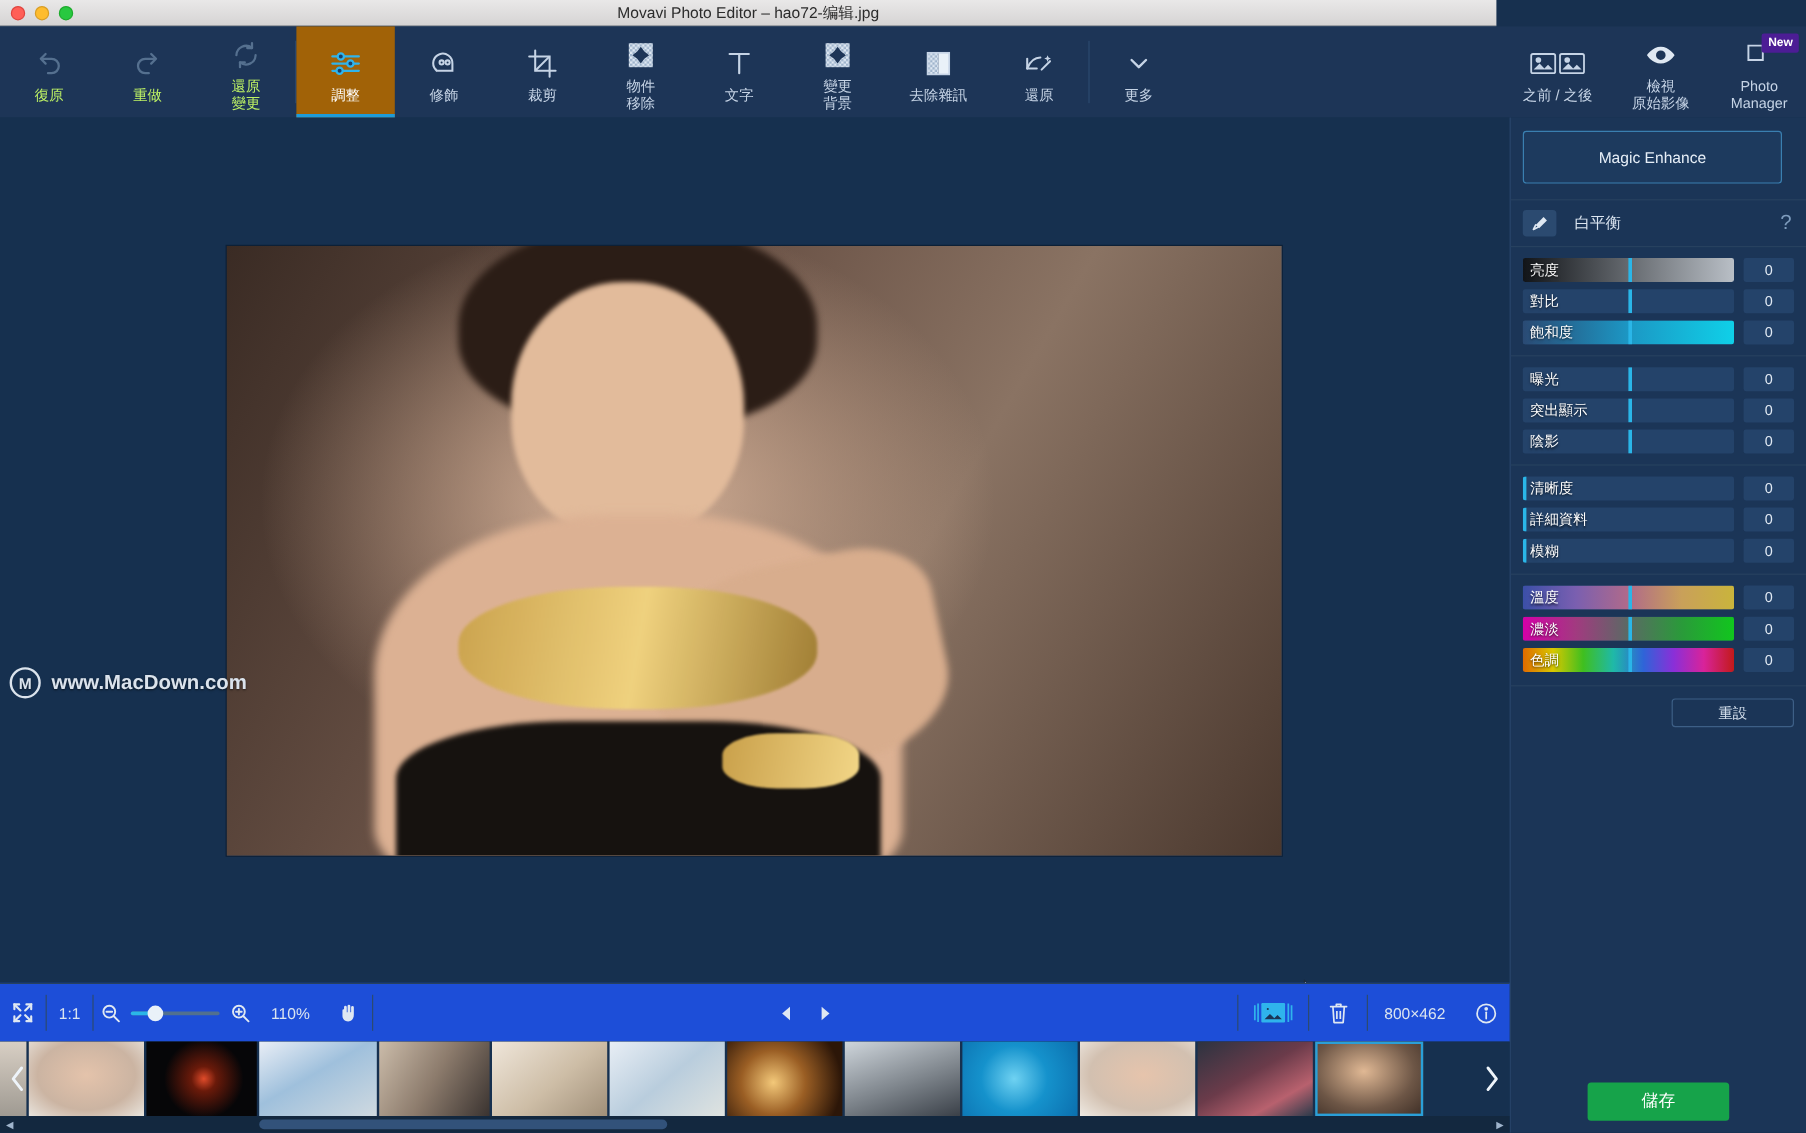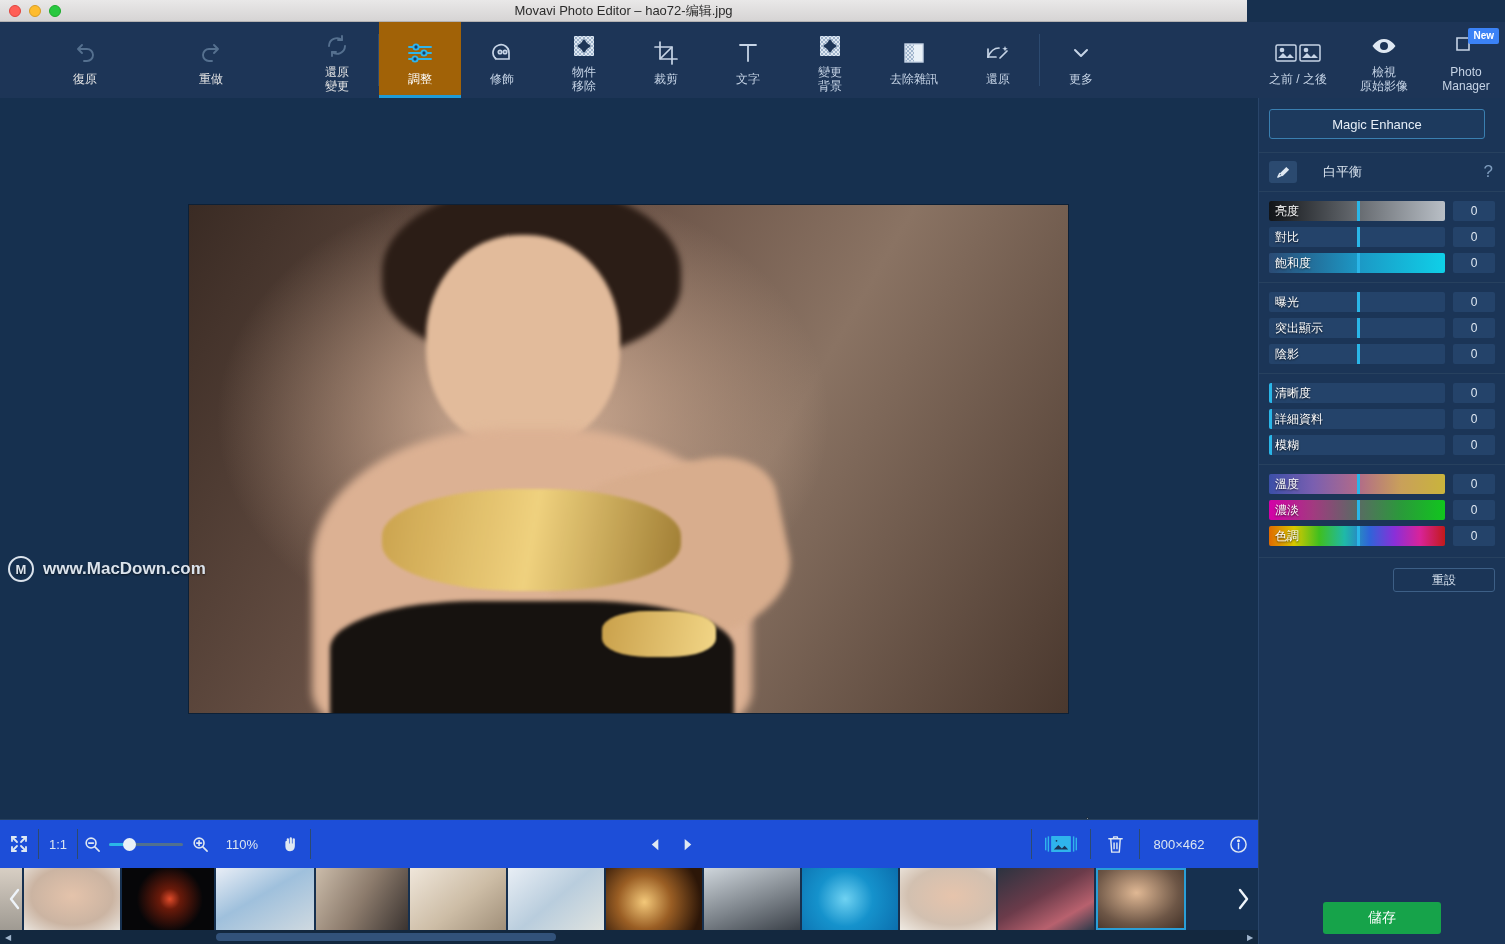--- a/index.html
+++ b/index.html
@@ -37,31 +37,31 @@
   }
   .tb-item {
     width: 82px; display: flex; flex-direction: column;
     align-items: center; justify-content: center;
     color: #c6d4e6; font-size: 12px; line-height: 14px; text-align: center;
     position: relative; cursor: default; padding-top: 4px;
   }
   .tb-item.wide { width: 86px; }
   .tb-item .ic { height: 30px; display: flex; align-items: center; justify-content: center; margin-bottom: 4px; }
   .tb-item .lb { white-space: pre-line; }
-  .tb-item.dim { color: #e5e5e5; margin-left: 44px; }
+  .tb-item.dim { color: #bef264; }
   .tb-item.active { color: #ffffff; background: #a16207; }
   .tb-item.active::after {
     content: ""; position: absolute; bottom: 0; left: 0; right: 0; height: 3px; background: #1f9bd8;
   }
   .tb-sep { width: 1px; background: #2c4a70; margin: 12px 0; }
   .tb-gap { flex: 1; }
   .tb-item.pm { width: 78px; }
   .badge-new {
     position: absolute; top: 6px; right: 6px;
-    background: #3b82f6; color: #fff; font-size: 10px; font-weight: bold;
+    background: #4c1d95; color: #fff; font-size: 10px; font-weight: bold;
     padding: 1px 5px; border-radius: 2px;
   }
 
   
   .canvas {
     position: absolute; top: 98px; left: 0; width: 1258px; height: 721px;
     background: #16304f;
   }
   .photo {
     position: absolute; left: 189px; top: 107px; width: 879px; height: 508px;
@@ -92,29 +92,29 @@
   }
   .cursor-arrow { position: absolute; left: 1086px; top: 718px; }
 
   
   .rpanel {
     position: absolute; top: 98px; right: 0; width: 247px; height: 846px;
     background: #1b3557; border-left: 1px solid #2a4straight;
     border-left: 1px solid #29456a;
   }
   .magic-btn {
-    margin: 11px 20px 0 10px; height: 30px;
+    margin: 11px 20px 0 10px; height: 44px;
     border: 1px solid #3a7fb0; border-radius: 3px;
     color: #e6eef7; font-size: 13px;
     display: flex; align-items: center; justify-content: center;
     background: #1d3a5e; cursor: pointer;
   }
   .wb-row {
     margin-top: 13px; height: 40px; border-top: 1px solid #27415f; border-bottom: 1px solid #27415f;
-    display: flex; align-items: center; padding: 0 12px 0 10px; gap: 26px;
+    display: flex; align-items: center; padding: 0 12px 0 10px; gap: 15px;
   }
   .wb-pick {
     width: 28px; height: 22px; background: #2a4straight; background: #2c4straight;
     background: #2b4a70; border-radius: 3px;
     display: flex; align-items: center; justify-content: center; cursor: pointer;
   }
   .wb-label { color: #dbe5f0; font-size: 13px; flex: 1; }
   .wb-help { color: #7e9cbd; font-size: 17px; cursor: pointer; }
 
   .sl-group { padding: 9px 10px 9px 10px; }
@@ -252,49 +252,49 @@
 
     <div class="tb-item">
       <div class="ic">
         <svg width="26" height="26" viewBox="0 0 26 26" fill="none" stroke="#c6d4e6" stroke-width="1.7">
           <path d="M6 18a8 8 0 1 1 14-5v6H8a2 2 0 0 1-2-2z"></path>
           <circle cx="11" cy="12" r="1.7"></circle>
           <circle cx="16" cy="12" r="1.7"></circle>
         </svg>
       </div>
       <div class="lb">修飾</div>
+    </div>
+
+    <div class="tb-item">
+      <div class="ic">
+        <svg width="26" height="26" viewBox="0 0 26 26" fill="none" stroke="#c6d4e6" stroke-width="1.7">
+          <path d="M7 2v17h17" stroke-linecap="round"></path>
+          <path d="M2 7h17v17" stroke-linecap="round"></path>
+          <line x1="19" y1="7" x2="7" y2="19"></line>
+        </svg>
+      </div>
+      <div class="lb">裁剪</div>
     </div>
 
     <div class="tb-item">
       <div class="ic">
         <svg width="26" height="26" viewBox="0 0 26 26">
           <defs>
             <pattern id="chk1" width="4" height="4" patternUnits="userSpaceOnUse">
               <rect width="4" height="4" fill="#dfe8f2"></rect>
               <rect width="2" height="2" fill="#9fb4cc"></rect>
               <rect x="2" y="2" width="2" height="2" fill="#9fb4cc"></rect>
             </pattern>
           </defs>
           <rect x="3" y="3" width="20" height="20" fill="url(#chk1)"></rect>
           <path d="M13 6l3 4 4 3-4 3-3 4-3-4-4-3 4-3z" fill="#1d3557"></path>
         </svg>
       </div>
       <div class="lb">物件
 移除</div>
-    </div>
-
-    <div class="tb-item">
-      <div class="ic">
-        <svg width="26" height="26" viewBox="0 0 26 26" fill="none" stroke="#c6d4e6" stroke-width="1.7">
-          <path d="M7 2v17h17" stroke-linecap="round"></path>
-          <path d="M2 7h17v17" stroke-linecap="round"></path>
-          <line x1="19" y1="7" x2="7" y2="19"></line>
-        </svg>
-      </div>
-      <div class="lb">裁剪</div>
     </div>
 
     <div class="tb-item">
       <div class="ic">
         <svg width="26" height="26" viewBox="0 0 26 26" fill="none" stroke="#c6d4e6" stroke-width="1.8">
           <line x1="5" y1="5" x2="21" y2="5" stroke-linecap="round"></line>
           <line x1="13" y1="5" x2="13" y2="21" stroke-linecap="round"></line>
         </svg>
       </div>
       <div class="lb">文字</div>

